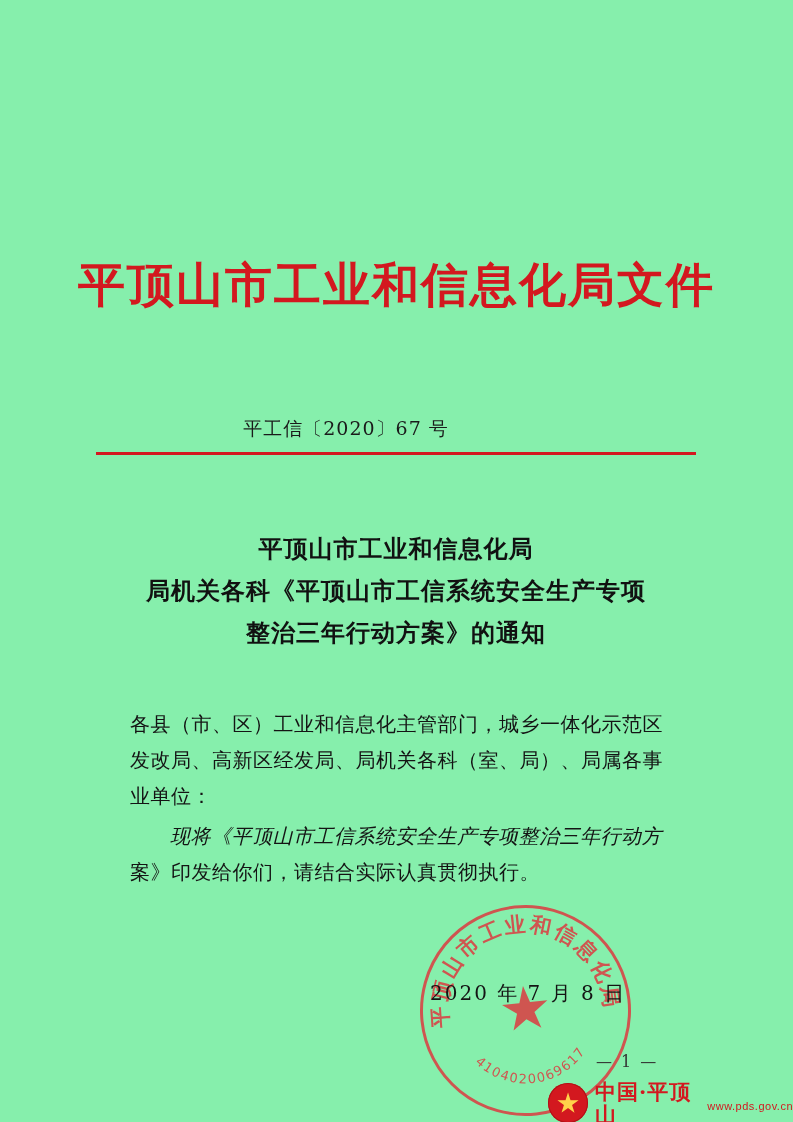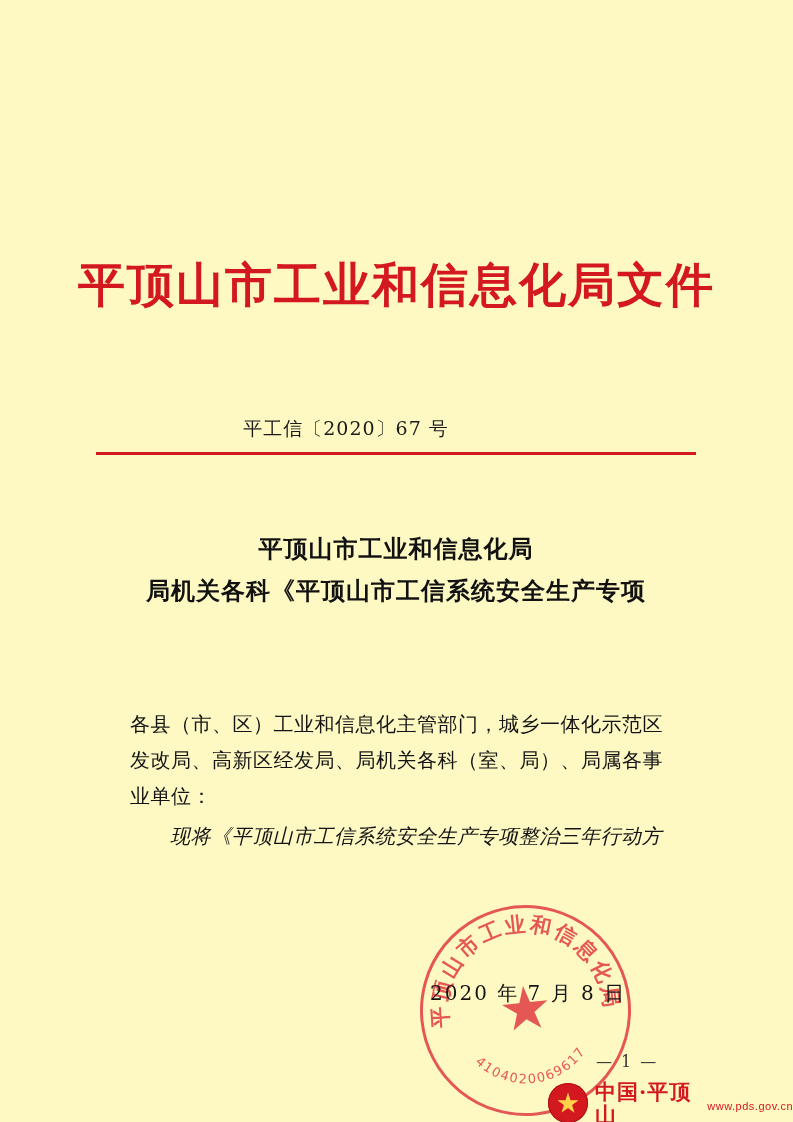--- a/index.html
+++ b/index.html
@@ -11,21 +11,21 @@
     width: 793px;
     height: 1122px;
     position: relative;
     font-family: "DejaVu Serif", "Liberation Serif", serif;
     color: #111;
     overflow: hidden;
   }
   .page {
     position: absolute;
     inset: 0;
-    background: #fef9c3;
+    background: #86efac;
   }
 
   
   .masthead {
     position: absolute;
     top: 258px;
     left: 0;
     width: 793px;
     text-align: center;
   }
@@ -231,28 +231,30 @@
     <div class="masthead-title">平顶山市工业和信息化局文件</div>
   </div>
 
   <div class="docnum">平工信〔2020〕67 号</div>
 
   <div class="red-rule"></div>
 
   <div class="title-block">
     <div class="title-line">平顶山市工业和信息化局</div>
     <div class="title-line">局机关各科《平顶山市工信系统安全生产专项</div>
+    <div class="title-line">整治三年行动方案》的通知</div>
   </div>
 
   <div class="body-block">
     <div class="body-line">各县（市、区）工业和信息化主管部门，城乡一体化示范区</div>
     <div class="body-line">发改局、高新区经发局、局机关各科（室、局）、局属各事</div>
     <div class="body-line">业单位：</div>
     <div class="para-gap"></div>
     <div class="body-line indent">现将《平顶山市工信系统安全生产专项整治三年行动方</div>
+    <div class="body-line">案》印发给你们，请结合实际认真贯彻执行。</div>
   </div>
 
   <div class="seal">
     <div class="seal-inner">
       <svg class="seal-arc" viewBox="0 0 205 205">
         <defs>
           <path id="arcTop" d="M 24,102 A 78,78 0 0 1 181,102"></path>
         </defs>
         <text>
           <textPath href="#arcTop" startOffset="50%" text-anchor="middle">平顶山市工业和信息化局</textPath>

